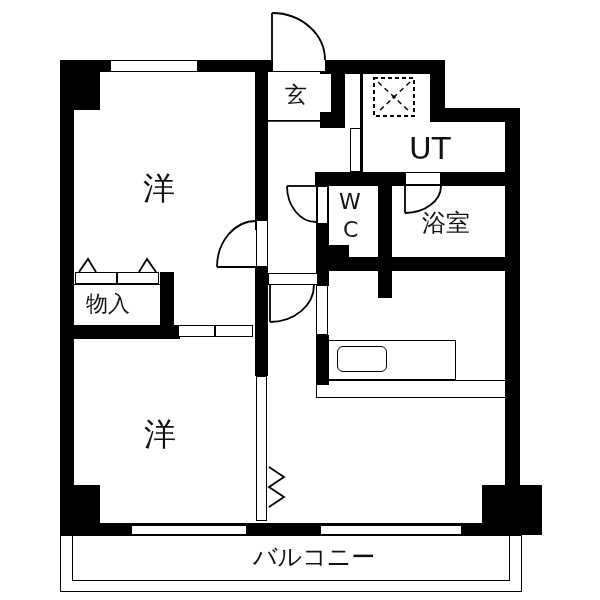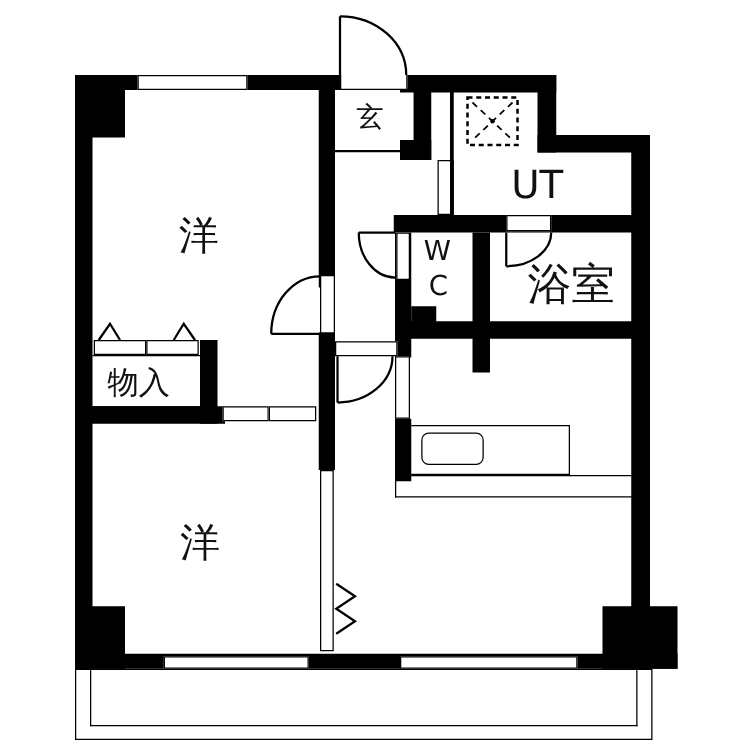--- a/index.html
+++ b/index.html
@@ -110,20 +110,21 @@
     <g fill="none" stroke="#000" stroke-width="1.4" stroke-dasharray="5,4">
       <line x1="378" y1="82" x2="410" y2="112"></line>
       <line x1="410" y1="82" x2="378" y2="112"></line>
     </g>
     <circle cx="394" cy="97" r="1.8" fill="#000"></circle>
 
     <line x1="268" y1="121" x2="331" y2="121" stroke="#000" stroke-width="1.5"></line>
   </svg>
 
   <div class="lbl" style="left:143px;top:172px;font-size:32px;">洋</div>
-  <div class="lbl" style="left:86px;top:293px;font-size:25px;text-align:center;">物入</div>
+  <div class="lbl" style="left:86px;top:293px;font-size:22px;text-align:center;">物入</div>
   <div class="lbl" style="left:144px;top:418px;font-size:32px;">洋</div>
   <div class="lbl" style="left:285px;top:84px;font-size:22px;">玄</div>
   <div class="lbl" style="left:409px;top:133px;font-size:31px;">UT</div>
   <div class="lbl" style="left:339px;top:191px;font-size:22px;">W</div>
   <div class="lbl" style="left:343px;top:219px;font-size:22px;">C</div>
-  <div class="lbl" style="left:422px;top:211px;font-size:35px;">浴室</div>
+  <div class="lbl" style="left:422px;top:211px;font-size:24px;">浴室</div>
+  <div class="lbl" style="left:253px;top:545px;font-size:24px;">バルコニー</div>
 </div>
 
 </body></html>

